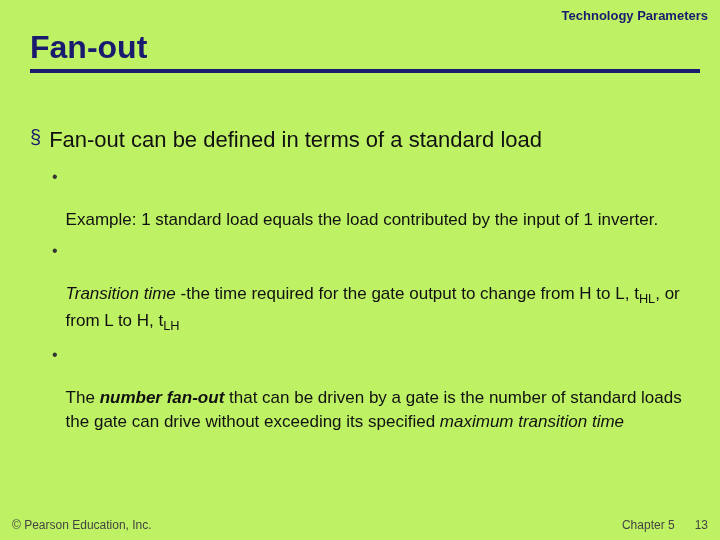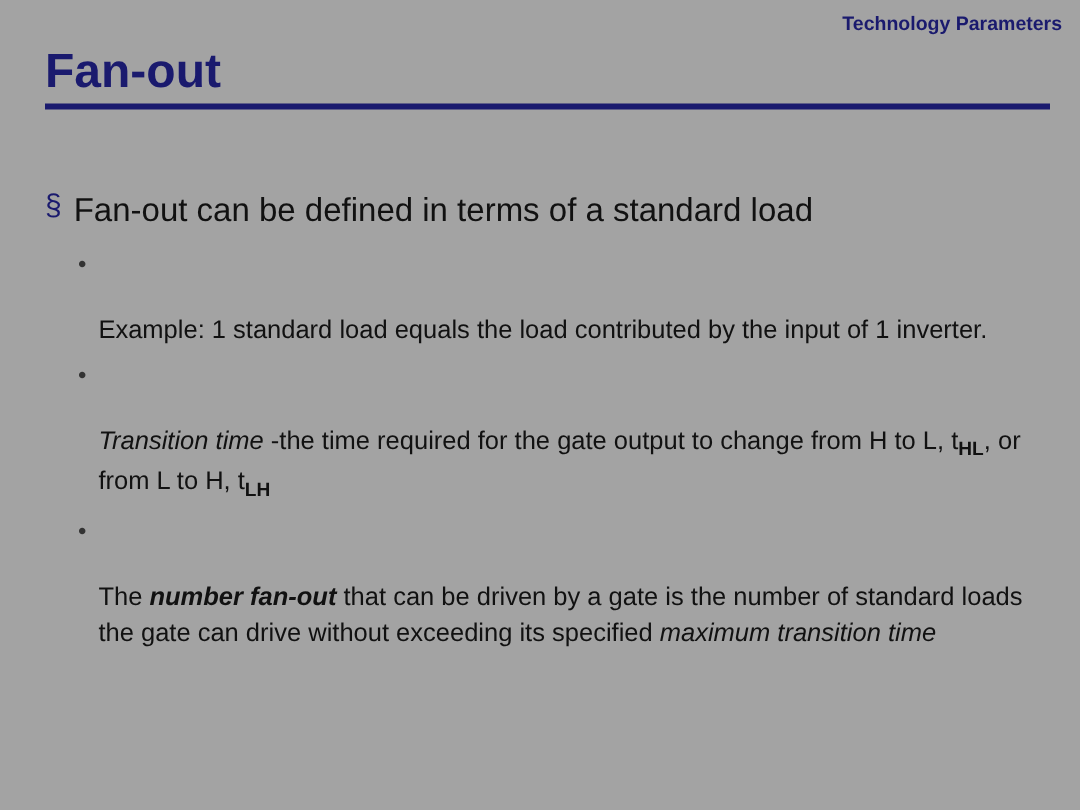--- a/index.html
+++ b/index.html
@@ -9,21 +9,21 @@
       height: 540px;
       background: #f5f5f0;
       font-family: Arial, Helvetica, sans-serif;
       overflow: hidden;
       position: relative;
     }
 
     .slide {
       width: 720px;
       height: 540px;
-      background: #a3a3a3;
+      background: #bef264;
       position: relative;
       padding: 0;
     }
 
     .top-label {
       position: absolute;
       top: 8px;
       right: 12px;
       font-size: 13px;
       font-weight: bold;
@@ -109,21 +109,20 @@
       font-weight: normal;
     }
 
     .sub-bullet-text strong {
       font-weight: bold;
     }
 
     .sub {
       vertical-align: sub;
       font-size: 0.75em;
-      font-weight: bold;
     }
 
     .footer {
       position: absolute;
       bottom: 8px;
       left: 12px;
       right: 12px;
       display: flex;
       justify-content: space-between;
       align-items: center;
@@ -181,14 +180,21 @@
       <div class="sub-bullet">
         <span class="sub-bullet-icon">•</span>
         <span class="sub-bullet-text">
           The <em><strong>number fan-out</strong></em> that can be driven by a gate is the number of standard loads the gate can drive without exceeding its specified <em>maximum transition time</em>
         </span>
       </div>
 
     </div>
   </div>
 
+  <div class="footer">
+    <span class="footer-left">© Pearson Education, Inc.</span>
+    <div class="footer-right">
+      <span>Chapter 5</span>
+      <span>13</span>
+    </div>
+  </div>
 
 </div>
 
 </body></html>

